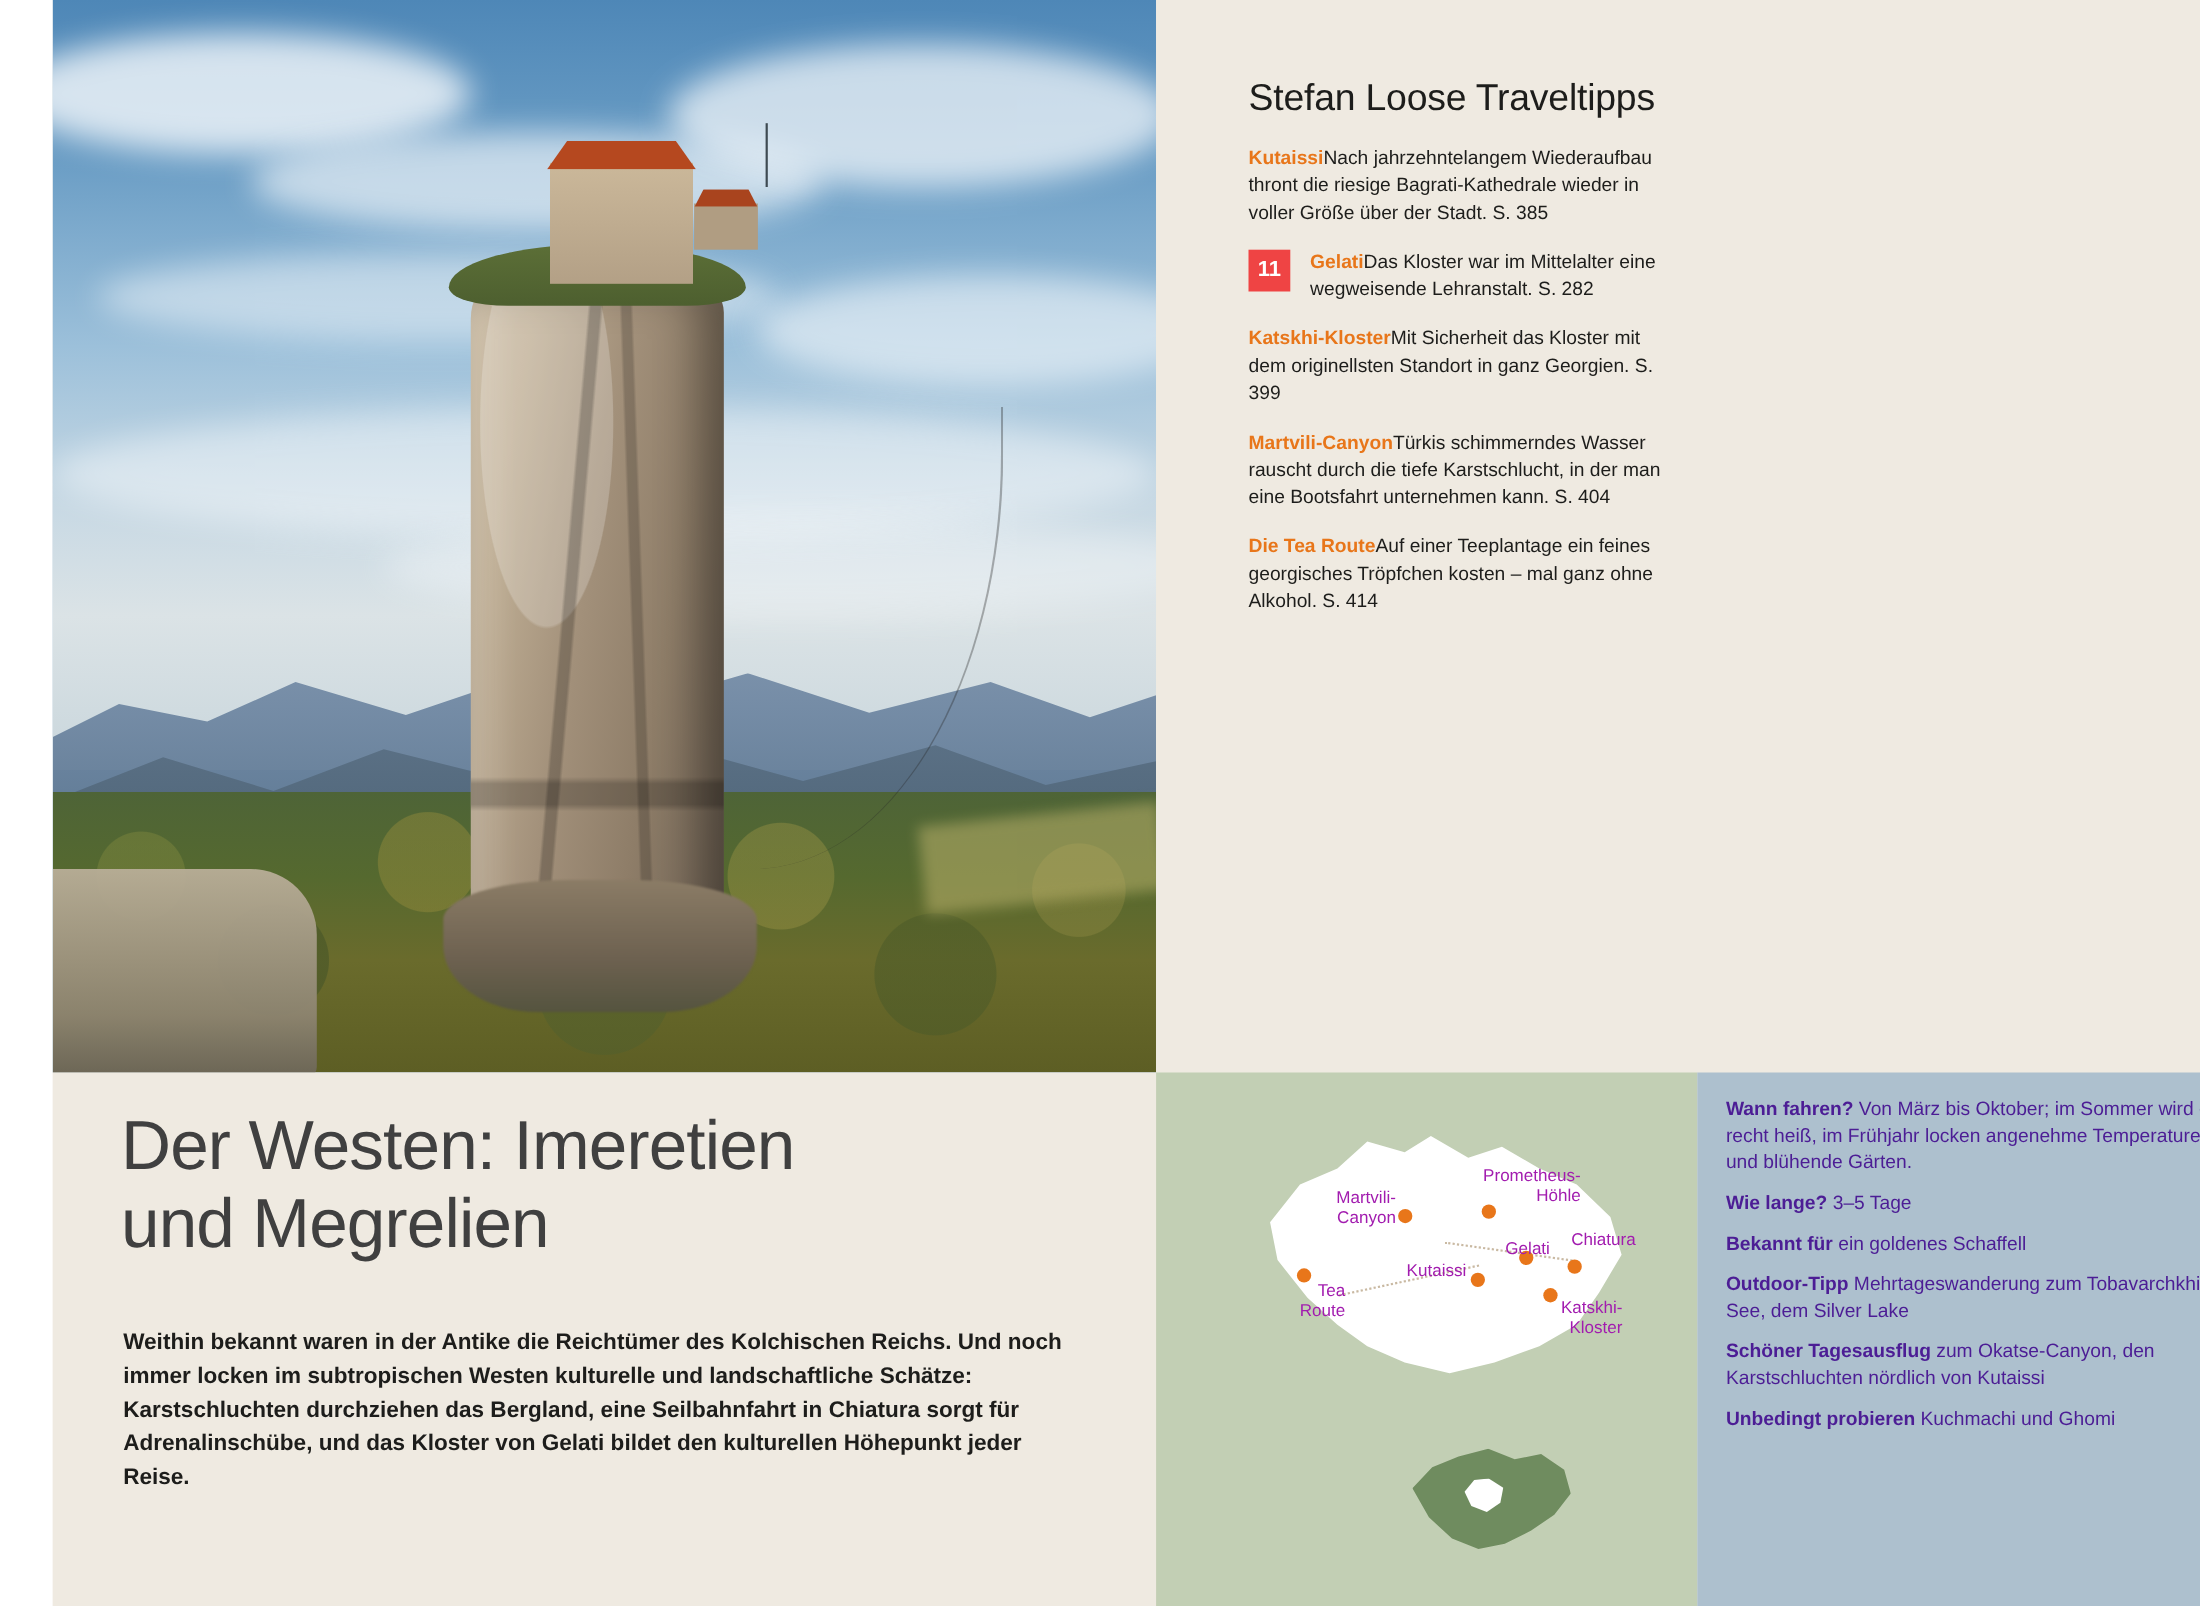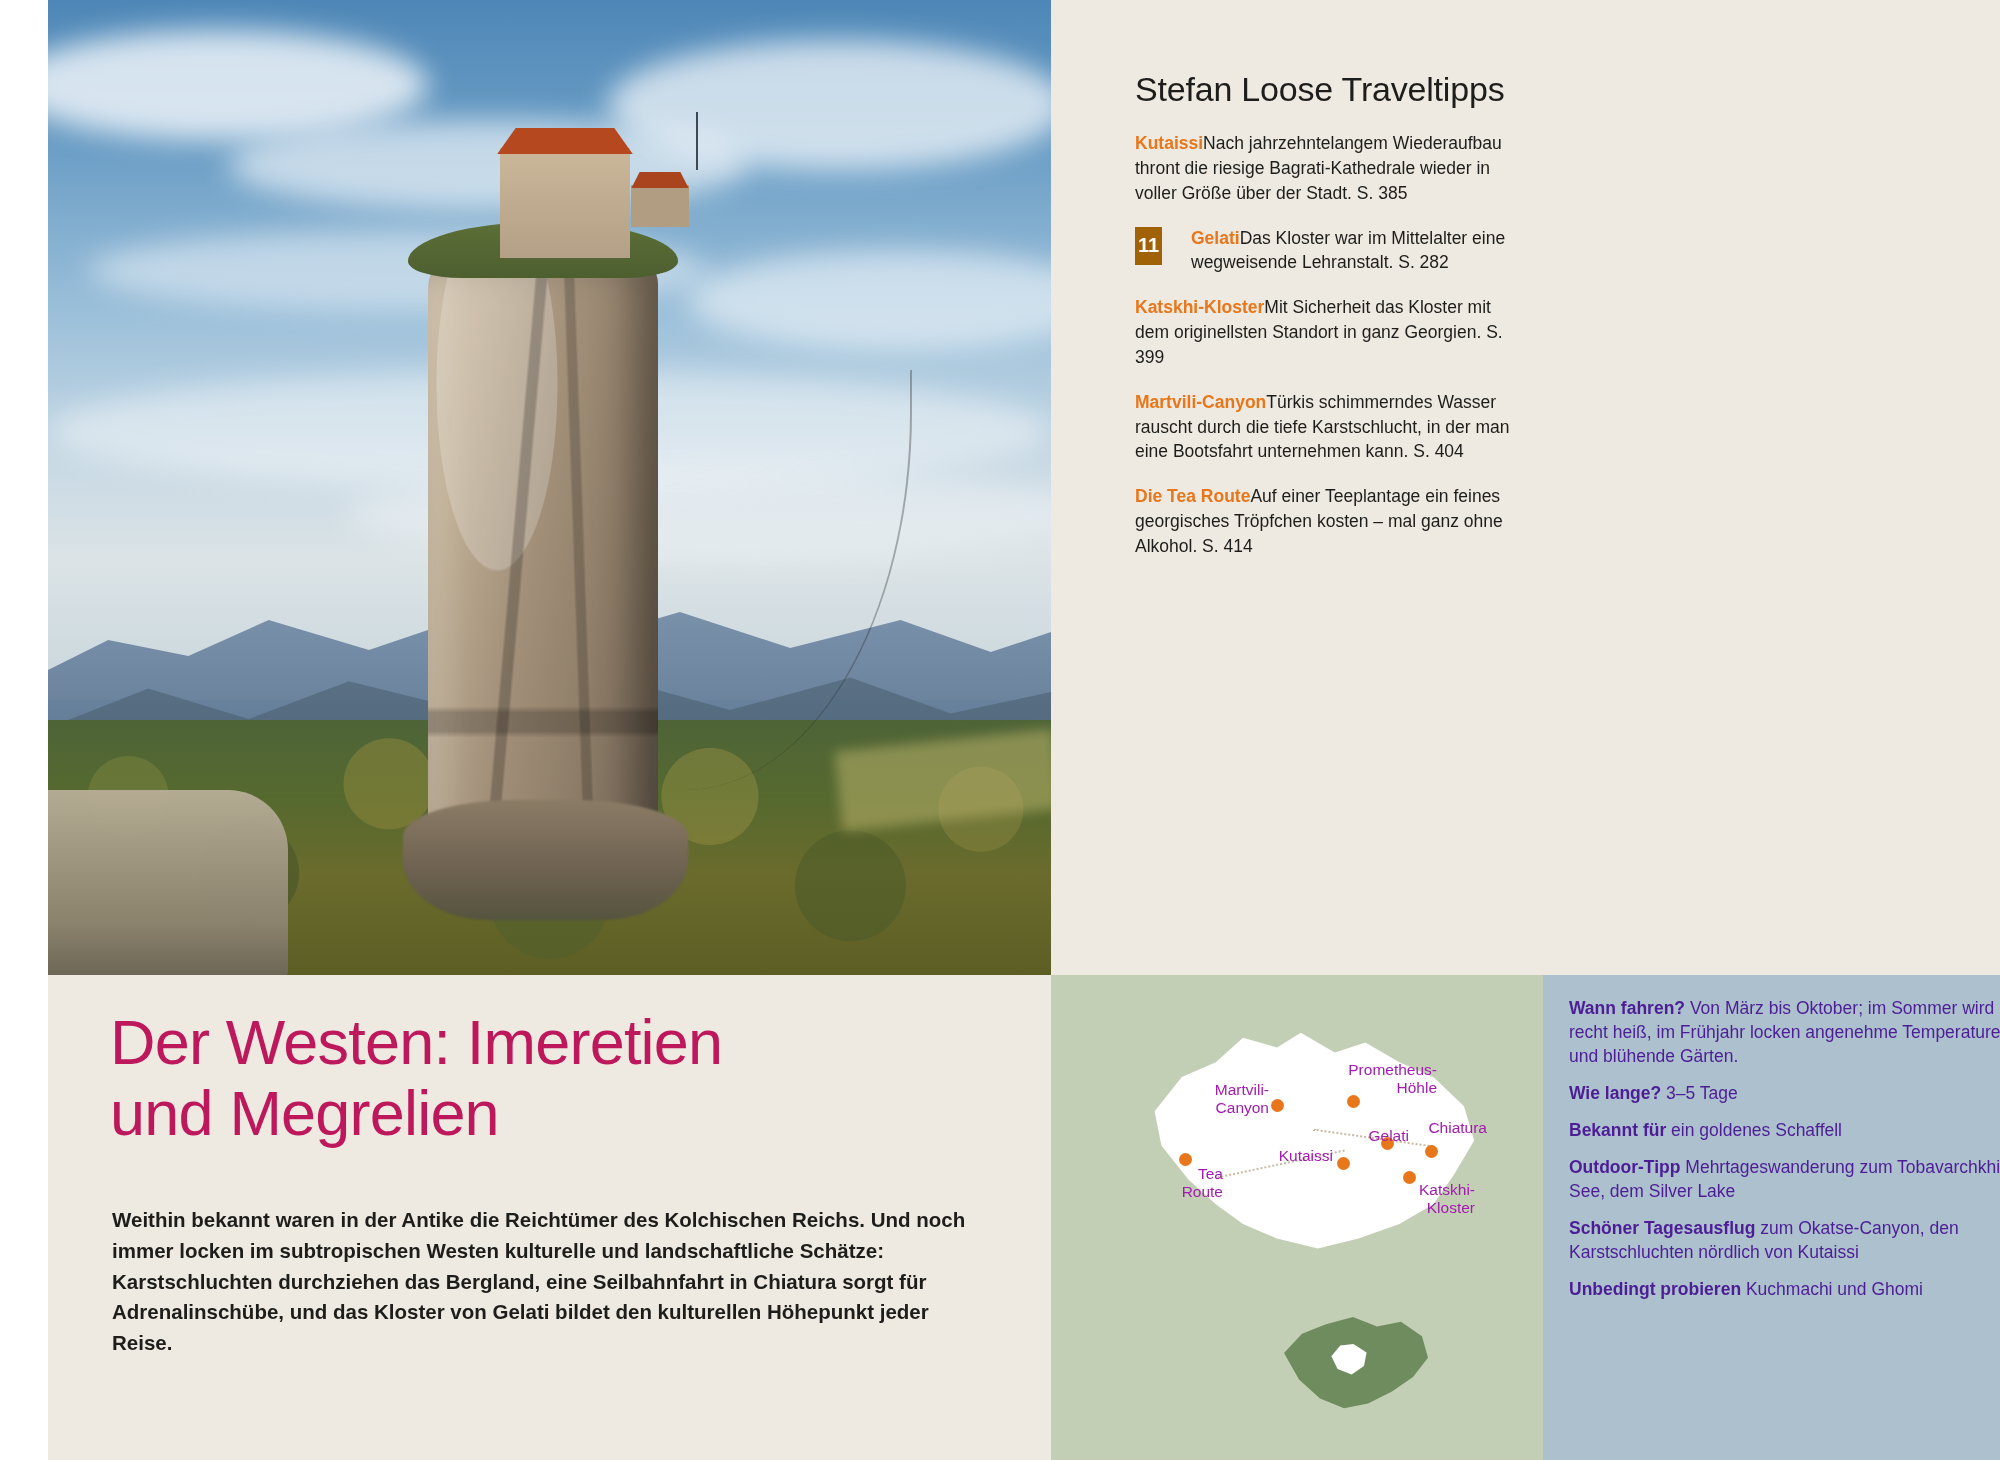--- a/index.html
+++ b/index.html
@@ -186,22 +186,22 @@
     font-size: 17.5px;
     line-height: 1.42;
     color: #1d1d1b;
   }
   .tip.numbered {
     padding-left: 56px;
   }
   .tip-num {
     position: absolute;
     left: 0; top: 1px;
-    width: 27px; height: 38px;
-    background: #a16207;
+    width: 38px; height: 38px;
+    background: #ef4444;
     color: #ffffff;
     font-size: 20px;
     font-weight: 700;
     display: flex;
     align-items: center;
     justify-content: center;
   }
   .tip-name {
     color: #e8761a;
     font-weight: 700;
@@ -228,21 +228,21 @@
     background: #efeae1;
     padding: 0;
   }
   .main-title {
     position: absolute;
     left: 62px; top: 32px;
     width: 880px;
     font-size: 63px;
     line-height: 1.12;
     font-weight: 400;
-    color: #be185d;
+    color: #404040;
     letter-spacing: -0.8px;
   }
   .lede {
     position: absolute;
     left: 64px; top: 230px;
     width: 880px;
     font-size: 20.5px;
     line-height: 1.5;
     font-weight: 700;
     color: #1d1d1b;

